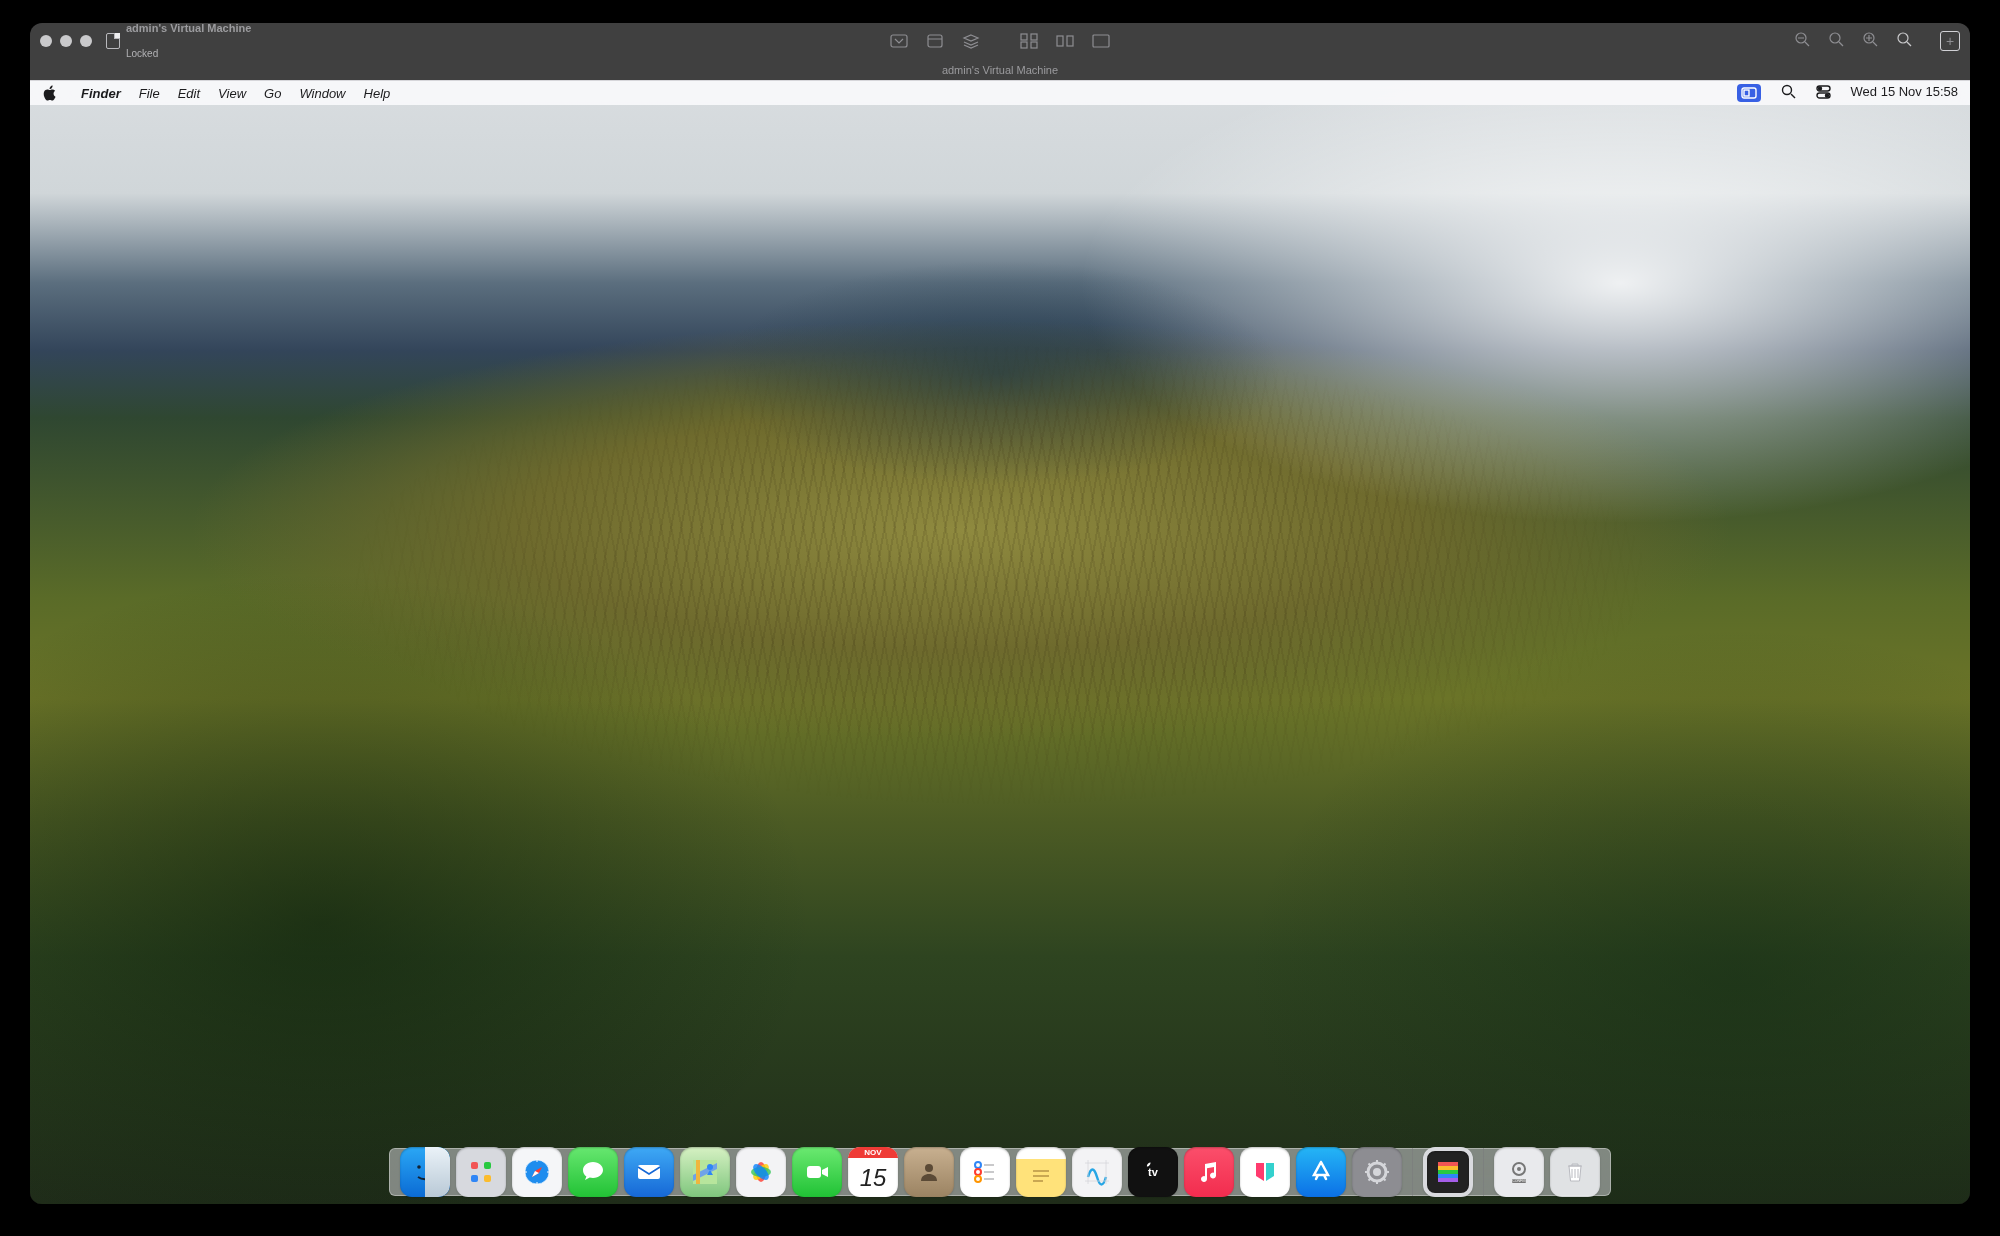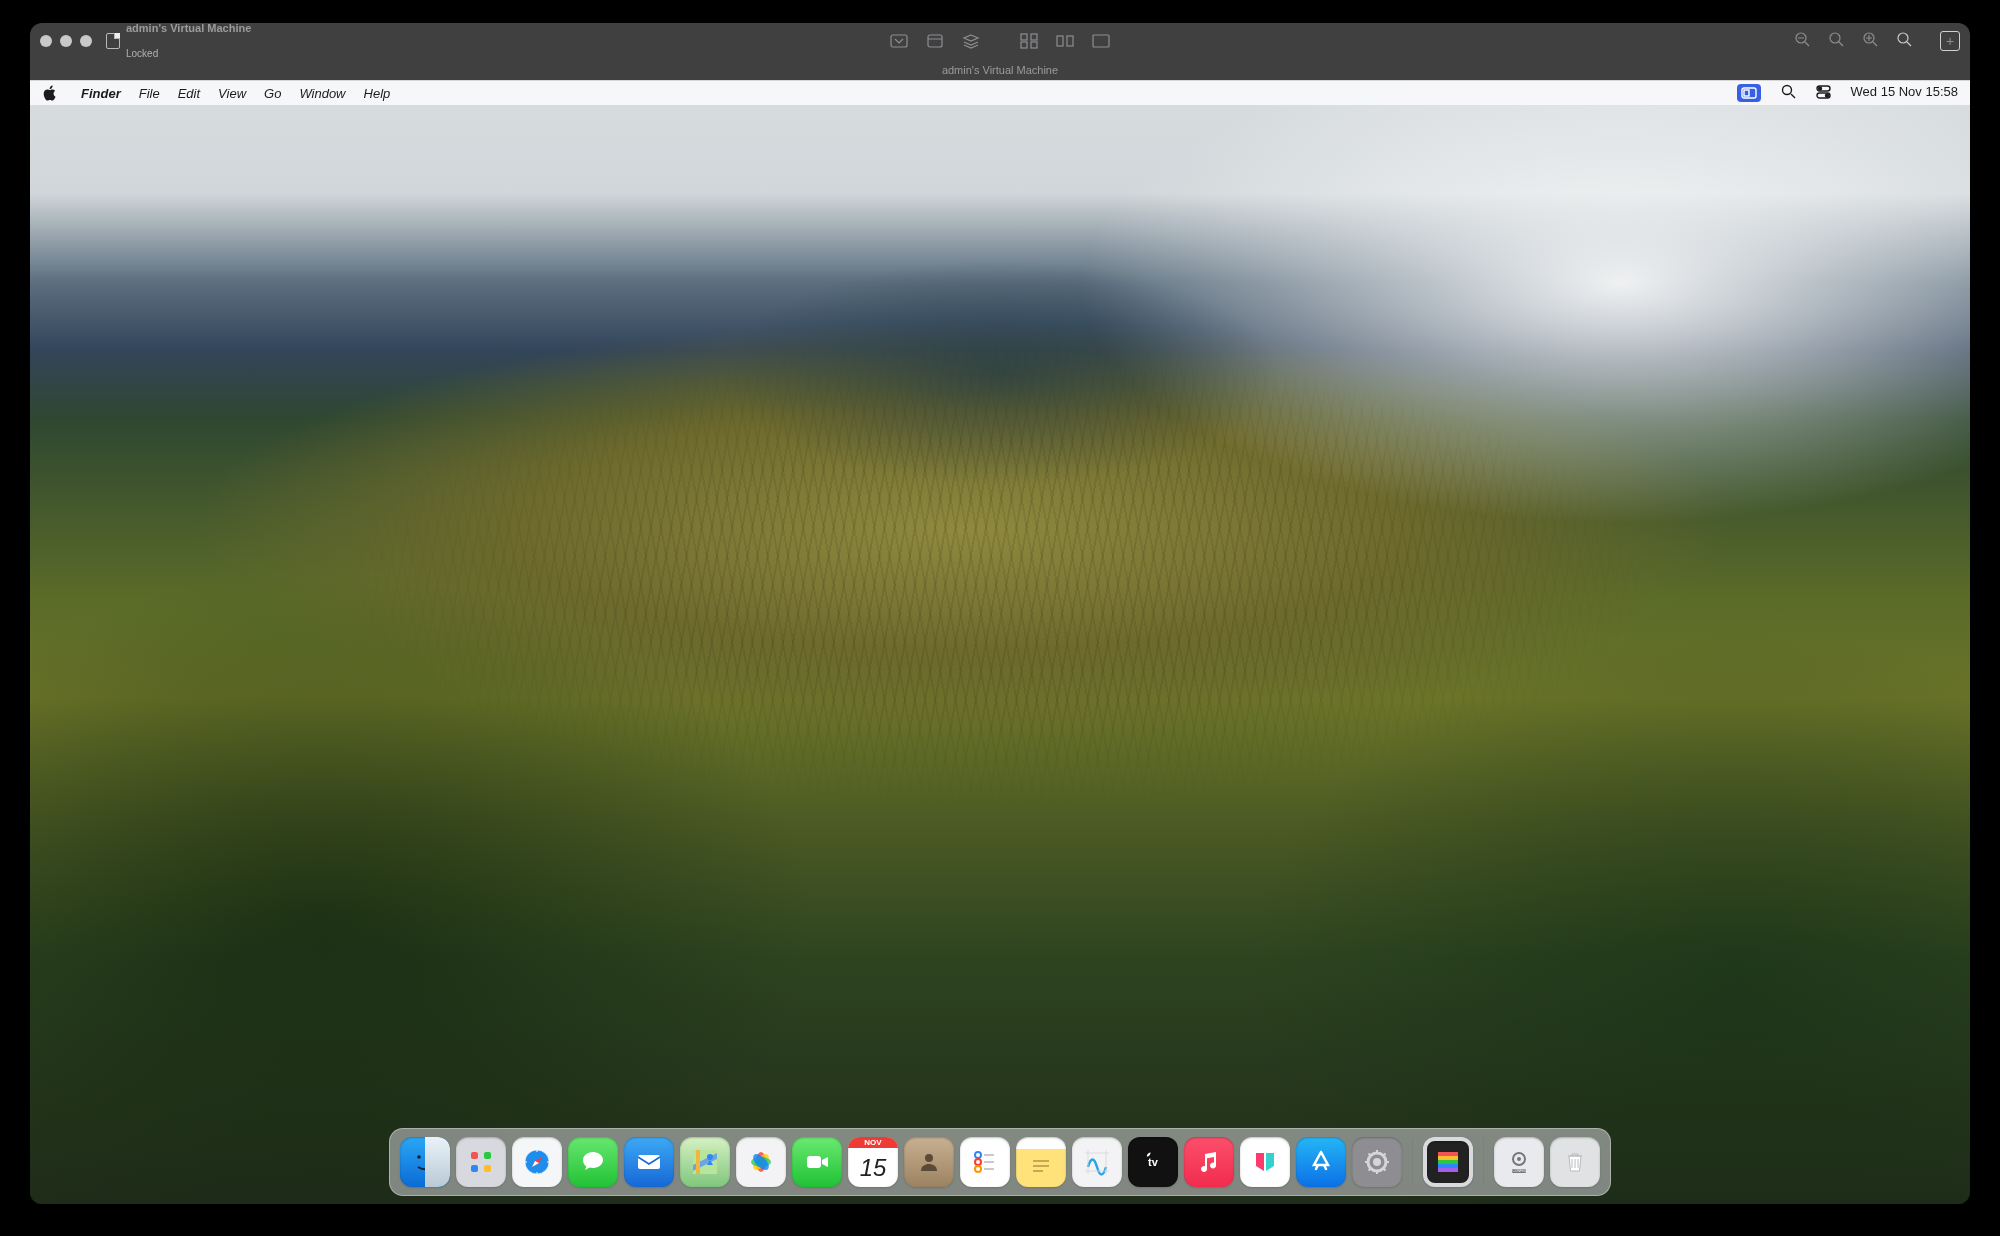--- a/index.html
+++ b/index.html
@@ -124,24 +124,24 @@
   background:#3860e4; border-radius:4px; padding:2px 4px;
   display:flex; align-items:center; justify-content:center;
 }
 .menubar .right .pill svg { width:16px; height:12px; fill:none; stroke:#fff; stroke-width:1.4; }
 .menubar .right .micon svg { width:15px; height:15px; fill:none; stroke:#1c1c1e; stroke-width:1.4; }
 .menubar .right .datetime { font-size:13px; font-weight:500; }
 
 
 .dock {
   position:absolute; bottom:8px; left:50%; transform:translateX(-50%);
-  height:68px; padding:6px 10px;
+  height:48px; padding:6px 10px;
   background:rgba(210,210,215,0.55);
   border:1px solid rgba(255,255,255,0.35);
-  border-radius:14px;
+  border-radius:6px;
   display:flex; align-items:center; gap:6px;
   backdrop-filter:blur(20px);
 }
 .dock .sep {
   width:1px; height:48px; background:rgba(120,120,125,.45);
   margin:0 4px;
 }
 .dock-icon {
   width:50px; height:50px; border-radius:12px;
   display:flex; align-items:center; justify-content:center;

